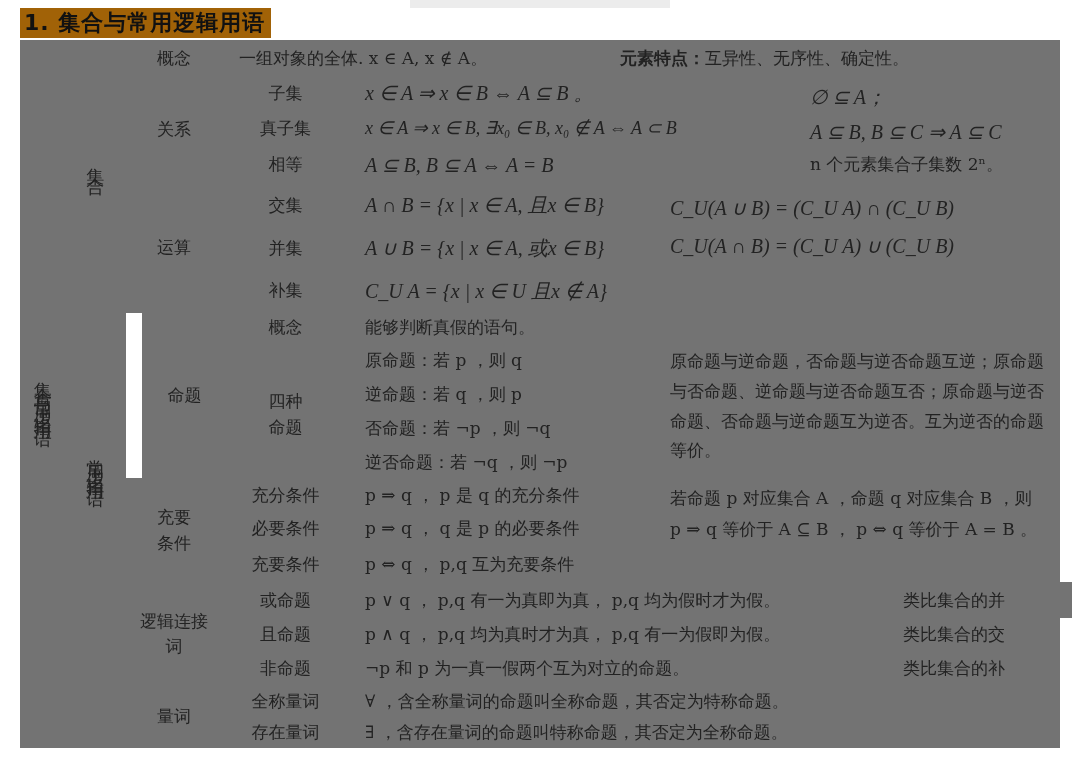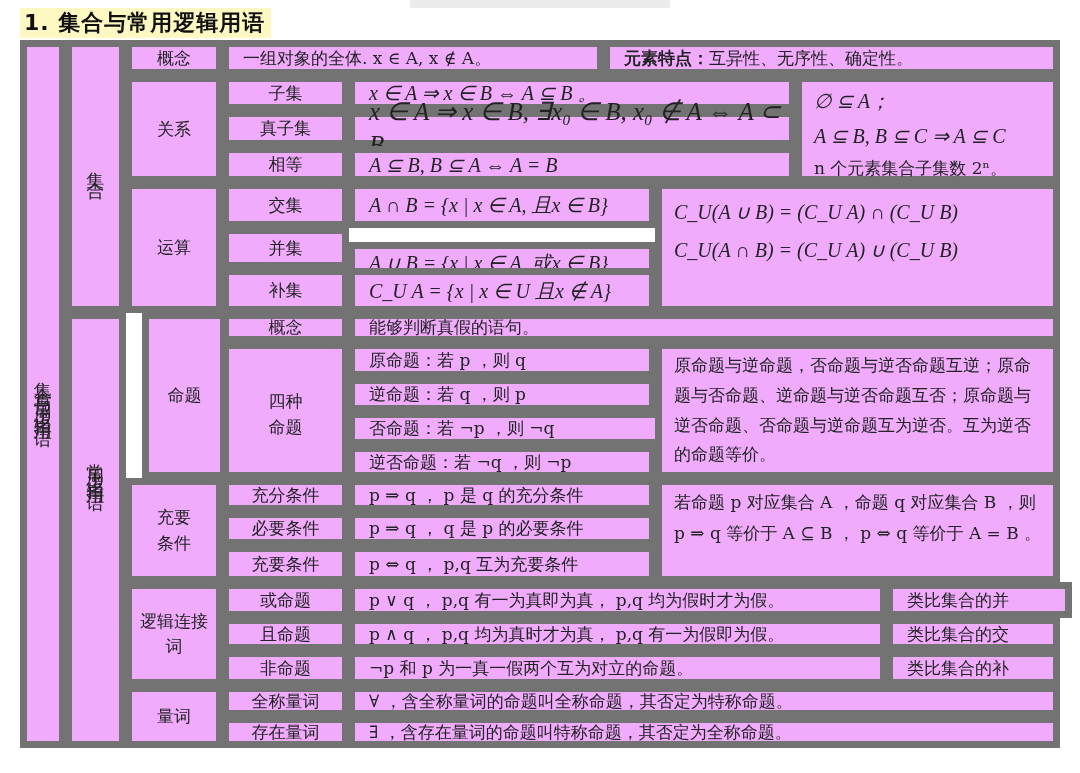--- a/index.html
+++ b/index.html
@@ -1,23 +1,23 @@
 <!DOCTYPE html>
 <html><head>
 <meta charset="utf-8">
 <style>
   html, body { margin:0; padding:0; background:#ffffff; }
   body { width:1080px; height:773px; position:relative; overflow:hidden;
          font-family:"DejaVu Serif", serif; color:#222; }
   .title { position:absolute; left:20px; top:8px; height:30px; padding:0 6px 0 4px;
-           background:#fef9c3; font-family:"DejaVu Sans", sans-serif; font-weight:bold;
+           background:#a16207; font-family:"DejaVu Sans", sans-serif; font-weight:bold;
            font-size:22px; line-height:30px; color:#111; letter-spacing:1px; }
   .top-fade { position:absolute; left:410px; top:0; width:260px; height:8px; background:#d9d9d9; opacity:.5; }
-  .cell { position:absolute; box-sizing:border-box; border:7px solid #737373;
-          display:flex; align-items:center; font-size:17px; line-height:1.3; background:#f0abfc; }
+  .cell { position:absolute; box-sizing:border-box; border:3px solid #737373;
+          display:flex; align-items:center; font-size:17px; line-height:1.3; background:#737373; }
   .c { justify-content:center; text-align:center; }
   .l { justify-content:flex-start; padding-left:14px; }
   .vert { writing-mode:vertical-rl; text-orientation:upright; letter-spacing:10px; font-size:18px; }
   .math { font-family:"Liberation Serif", serif; font-style:italic; font-size:20px; }
   .bold { font-weight:bold; font-family:"DejaVu Sans", sans-serif; }
   .block { display:block; padding:6px 10px 6px 12px; align-items:flex-start; }
   .block p { margin:0; }
   .tall-lines p { line-height:1.75; }
 </style>
 </head>
@@ -54,21 +54,21 @@
 <div class="cell c" style="left:222px;top:75px;width:127px;height:36px;">
   <span>子集</span>
 </div>
 <div class="cell l" style="left:348px;top:75px;width:448px;height:36px;">
   <span class="math">x ∈ A ⇒ x ∈ B ⇔ A ⊆ B 。</span>
 </div>
 <div class="cell c" style="left:222px;top:110px;width:127px;height:37px;">
   <span>真子集</span>
 </div>
 <div class="cell l" style="left:348px;top:110px;width:448px;height:37px;">
-  <span class="math" style="font-size:25px;">x ∈ A ⇒ x ∈ B, ∃x₀ ∈ B, x₀ ∉ A ⇔ A ⊂ B</span>
+  <span class="math" style="font-size:18px;text-align:right;">x ∈ A ⇒ x ∈ B, ∃x₀ ∈ B, x₀ ∉ A ⇔ A ⊂ B</span>
 </div>
 <div class="cell c" style="left:222px;top:146px;width:127px;height:37px;">
   <span>相等</span>
 </div>
 <div class="cell l" style="left:348px;top:146px;width:448px;height:37px;">
   <span class="math">A ⊆ B, B ⊆ A ⇔ A = B</span>
 </div>
 <div class="cell block tall-lines" style="left:795px;top:75px;width:265px;height:108px;padding-top:2px;">
   <p class="math">∅ ⊆ A；</p>
   <p class="math">A ⊆ B, B ⊆ C ⇒ A ⊆ C</p>
@@ -80,21 +80,21 @@
 </div>
 <div class="cell c" style="left:222px;top:182px;width:127px;height:46px;">
   <span>交集</span>
 </div>
 <div class="cell l" style="left:348px;top:182px;width:308px;height:46px;">
   <span class="math">A ∩ B = {x | x ∈ A, 且x ∈ B}</span>
 </div>
 <div class="cell c" style="left:222px;top:227px;width:127px;height:42px;">
   <span>并集</span>
 </div>
-<div class="cell l" style="left:348px;top:242px;width:308px;height:42px;">
+<div class="cell l" style="left:348px;top:227px;width:308px;height:42px;">
   <span class="math">A ∪ B = {x | x ∈ A, 或x ∈ B}</span>
 </div>
 <div class="cell c" style="left:222px;top:268px;width:127px;height:45px;">
   <span>补集</span>
 </div>
 <div class="cell l" style="left:348px;top:268px;width:308px;height:45px;">
   <span class="math">C_U A = {x | x ∈ U 且x ∉ A}</span>
 </div>
 <div class="cell block" style="left:655px;top:182px;width:405px;height:131px;padding-top:4px;">
   <p class="math" style="line-height:1.9;">C_U(A ∪ B) = (C_U A) ∩ (C_U B)</p>

